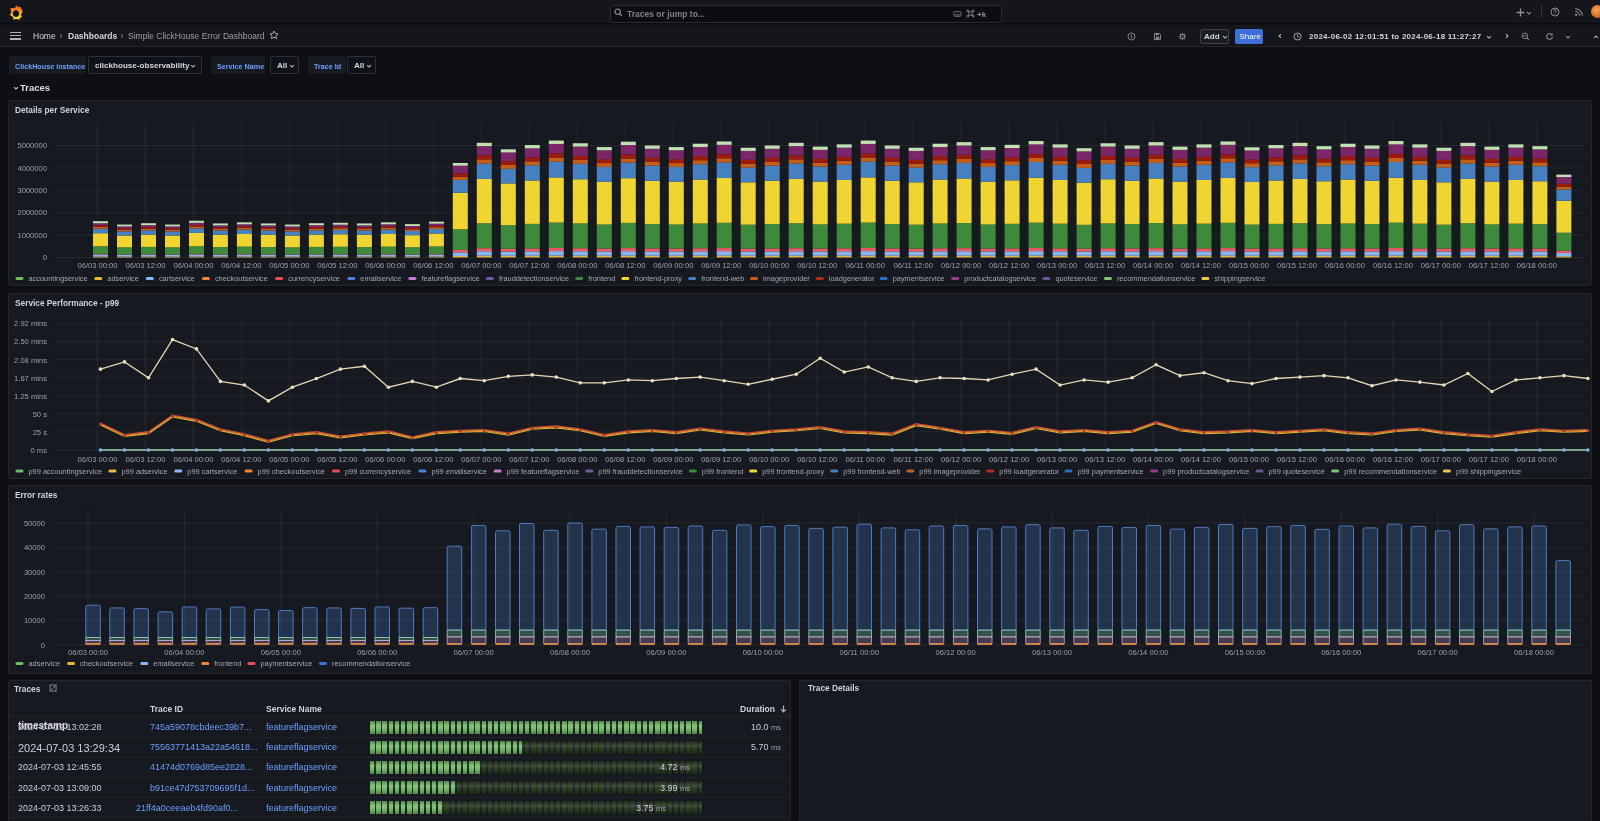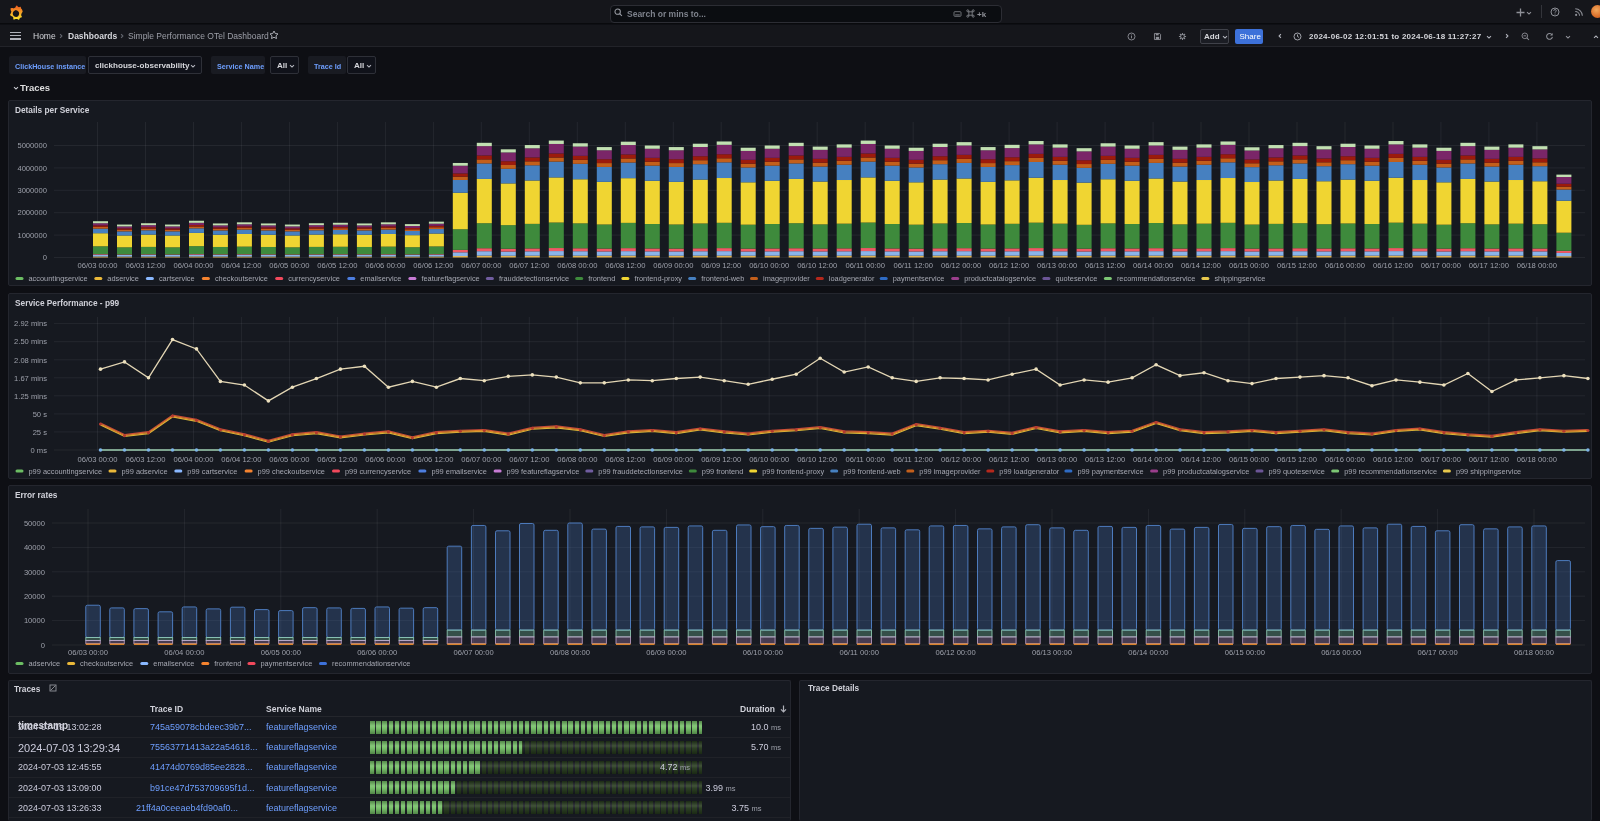--- a/index.html
+++ b/index.html
@@ -15,21 +15,21 @@
       </linearGradient>
     </defs>
 <path fill="url(#glg)" d="M15.6 7.5c-.1-1-.4-2-1-2.9-.3-.5-.7-.9-1.1-1.3.2-1-.4-1.9-.4-1.9-1-.1-1.6.3-1.9.5-.5-.2-1-.4-1.5-.5C9.5.6 8.3 0 8.3 0 7 .9 6.7 2.2 6.7 2.2c-.9.3-1.7.7-2.4 1.3 0 0-.1 0-.1-.1-1.9-.7-3.5.1-3.5.1-.2 2 .7 3.2 1 3.5-.2.6-.4 1.3-.4 2C.2 10 0 11.7 0 11.7c1.4 1.7 3.1 1.8 3.1 1.8.3.5.7 1 1.1 1.4-.4 1.2.1 2.2.1 2.2 1.3.1 2.2-.5 2.4-.7.4.1.9.2 1.3.2h1.2c.6.9 1.7 1 1.7 1 .8-.8.8-1.6.8-1.8.5-.4 1-.8 1.4-1.3 1 .1 1.6-.6 1.6-.6-.2-.9-.7-1.3-.8-1.4v-.1c0-.4-.1-.8-.2-1.2.4-.6.6-1.2.6-1.7zM10 13.1c-.7.6-1.6.9-2.5.9-.9 0-1.8-.3-2.5-.9-.5-.4-.9-.9-1.2-1.5-.3-.6-.4-1.2-.4-1.8 0-.7.2-1.4.5-2 .4-.7.9-1.2 1.6-1.6.6-.3 1.4-.5 2.1-.4.7 0 1.4.3 2 .7.5.4.9.8 1.2 1.4.3.6.4 1.2.4 1.8 0 .5-.1 1-.3 1.5-.2.8-.5 1.4-.9 1.9z"></path>
     <path d="M10.3 9.4a2.7 2.7 0 1 1-2.8-2.7" stroke="#13151a" stroke-width="1.1" fill="none"></path>
   </svg>
 <div class="abs" style="left:610px;top:5px;width:392px;height:18px;background:#0b0d11;border:1px solid #2c2d34;border-radius:4px"></div>
 <svg style="position:absolute;left:614px;top:8px" width="9" height="9" viewBox="0 0 16 16" fill="none">
     <circle cx="6.5" cy="6.5" r="4.8" stroke="#9a9da5" stroke-width="1.8"></circle>
     <line x1="10" y1="10" x2="14" y2="14" stroke="#9a9da5" stroke-width="1.8"></line>
   </svg>
-<div class="abs" style="left:627px;top:9px;font-size:8.5px;font-weight:700;color:#7e828c">Search or mins to...</div>
+<div class="abs" style="left:627px;top:9px;font-size:8.5px;font-weight:700;color:#7e828c">Traces or jump to...</div>
 <svg style="position:absolute;left:952px;top:10px" width="11" height="8" viewBox="0 0 16 16" fill="none">
     <rect x="1" y="3.4" width="14" height="9.2" rx="1.6" stroke="#8e9097" stroke-width="1.5"></rect>
     <rect x="3.4" y="9" width="9.2" height="1.6" fill="#8e9097"></rect>
   </svg>
 <svg style="position:absolute;left:966px;top:9px" width="9" height="9" viewBox="0 0 16 16">
     <path d="M5 5h6v6H5z M5 5H3.4A1.8 1.8 0 1 1 5 3.2z M11 5h1.6A1.8 1.8 0 1 0 11 3.2z M5 11H3.4A1.8 1.8 0 1 0 5 12.8z M11 11h1.6a1.8 1.8 0 1 1-1.6 1.8z" stroke="#8e9097" stroke-width="1.4" fill="none"></path>
   </svg>
 <div class="abs" style="left:977px;top:9.5px;font-size:8px;font-weight:700;color:#8e9097">+k</div>
 <svg style="position:absolute;left:1516px;top:8px" width="9" height="9" viewBox="0 0 9 9">
     <path d="M4.5 0.5v8M0.5 4.5h8" stroke="#8e9097" stroke-width="1.3"></path>
@@ -54,21 +54,21 @@
 <div class="abs" style="left:10px;top:34.8px;width:11px;height:1.5px;background:#b0b2ba"></div>
 <div class="abs" style="left:10px;top:38.1px;width:11px;height:1.5px;background:#b0b2ba"></div>
 <div class="abs" style="left:33px;top:31px;font-size:8.5px;font-weight:400;color:#d5d6db">Home</div>
 <svg style="position:absolute;left:58px;top:33px" width="6" height="6" viewBox="0 0 8 8">
     <path d="M2.8 1.4 5.2 4 2.8 6.6" stroke="#62656d" stroke-width="1.5" fill="none"></path>
   </svg>
 <div class="abs" style="left:68px;top:31px;font-size:8.5px;font-weight:700;color:#d5d6db">Dashboards</div>
 <svg style="position:absolute;left:119px;top:33px" width="6" height="6" viewBox="0 0 8 8">
     <path d="M2.8 1.4 5.2 4 2.8 6.6" stroke="#62656d" stroke-width="1.5" fill="none"></path>
   </svg>
-<div class="abs" style="left:128px;top:31px;font-size:8.5px;color:#9d9fa8">Simple Performance OTel Dashboard</div>
+<div class="abs" style="left:128px;top:31px;font-size:8.5px;color:#9d9fa8">Simple ClickHouse Error Dashboard</div>
 <svg style="position:absolute;left:269px;top:30px" width="10" height="10" viewBox="0 0 16 16" fill="none">
     <path d="M8 1.6l2 4 4.4.6-3.2 3.1.8 4.4L8 11.6l-4 2.1.8-4.4L1.6 6.2 6 5.6z" stroke="#b0b2ba" stroke-width="1.5" stroke-linejoin="round"></path>
   </svg>
 <svg style="position:absolute;left:1127px;top:31.5px" width="9" height="9" viewBox="0 0 16 16" fill="none">
     <circle cx="8" cy="8" r="6.2" stroke="#8e9097" stroke-width="1.6"></circle>
     <rect x="7.2" y="7" width="1.6" height="4.2" fill="#8e9097"></rect>
     <rect x="7.2" y="4.4" width="1.6" height="1.7" fill="#8e9097"></rect>
   </svg>
 <svg style="position:absolute;left:1153px;top:31.5px" width="9" height="9" viewBox="0 0 16 16" fill="none">
     <path d="M2.6 2.6h9.2L13.4 4.2V13.4H2.6z" stroke="#8e9097" stroke-width="1.6"></path>
@@ -1538,23 +1538,23 @@
 <div style="position:absolute;left:370px;top:760.9px;width:110.9px;height:13px;background:repeating-linear-gradient(90deg,#72bd64 0px,#72bd64 4.5px,rgba(0,0,0,0) 4.5px,rgba(0,0,0,0) 6.2px)"></div>
 <div style="position:absolute;left:370px;top:760.9px;width:332px;height:13px;background:linear-gradient(180deg,rgba(10,14,10,0.30) 0%,rgba(255,255,255,0.14) 38%,rgba(255,255,255,0.05) 55%,rgba(10,14,10,0.32) 100%)"></div>
 <div class="abs" style="left:660px;top:762.4px;width:121px;text-align:left;font-size:9px;color:#ccccdc">4.72 <span style="font-size:7.5px;color:#9da0aa">ms</span></div>
 <div class="abs" style="left:9px;top:777.0px;width:781px;height:1px;background:#202228"></div>
 <div class="abs" style="left:18px;top:782.6px;font-size:9px;color:#ccccdc">2024-07-03 13:09:00</div>
 <div class="abs" style="left:150px;top:782.6px;font-size:9px;color:#6e9fff">b91ce47d753709695f1d...</div>
 <div class="abs" style="left:266px;top:782.6px;font-size:9px;color:#6e9fff">featureflagservice</div>
 <div style="position:absolute;left:370px;top:781.1px;width:332px;height:13px;background:repeating-linear-gradient(90deg,#223619 0px,#223619 4.5px,rgba(0,0,0,0) 4.5px,rgba(0,0,0,0) 6.2px)"></div>
 <div style="position:absolute;left:370px;top:781.1px;width:85.0px;height:13px;background:repeating-linear-gradient(90deg,#72bd64 0px,#72bd64 4.5px,rgba(0,0,0,0) 4.5px,rgba(0,0,0,0) 6.2px)"></div>
 <div style="position:absolute;left:370px;top:781.1px;width:332px;height:13px;background:linear-gradient(180deg,rgba(10,14,10,0.30) 0%,rgba(255,255,255,0.14) 38%,rgba(255,255,255,0.05) 55%,rgba(10,14,10,0.32) 100%)"></div>
-<div class="abs" style="left:660px;top:782.6px;width:121px;text-align:center;font-size:9px;color:#ccccdc">3.99 <span style="font-size:7.5px;color:#9da0aa">ms</span></div>
+<div class="abs" style="left:660px;top:782.6px;width:121px;text-align:left;font-size:9px;color:#ccccdc">3.99 <span style="font-size:7.5px;color:#9da0aa">ms</span></div>
 <div class="abs" style="left:9px;top:797.2px;width:781px;height:1px;background:#202228"></div>
 <div class="abs" style="left:18px;top:802.8px;font-size:9px;color:#ccccdc">2024-07-03 13:26:33</div>
 <div class="abs" style="left:136px;top:802.8px;font-size:9px;color:#6e9fff">21ff4a0ceeaeb4fd90af0...</div>
 <div class="abs" style="left:266px;top:802.8px;font-size:9px;color:#6e9fff">featureflagservice</div>
 <div style="position:absolute;left:370px;top:801.3px;width:332px;height:13px;background:repeating-linear-gradient(90deg,#223619 0px,#223619 4.5px,rgba(0,0,0,0) 4.5px,rgba(0,0,0,0) 6.2px)"></div>
 <div style="position:absolute;left:370px;top:801.3px;width:71.7px;height:13px;background:repeating-linear-gradient(90deg,#72bd64 0px,#72bd64 4.5px,rgba(0,0,0,0) 4.5px,rgba(0,0,0,0) 6.2px)"></div>
 <div style="position:absolute;left:370px;top:801.3px;width:332px;height:13px;background:linear-gradient(180deg,rgba(10,14,10,0.30) 0%,rgba(255,255,255,0.14) 38%,rgba(255,255,255,0.05) 55%,rgba(10,14,10,0.32) 100%)"></div>
-<div class="abs" style="left:686px;top:802.8px;width:121px;text-align:center;font-size:9px;color:#ccccdc">3.75 <span style="font-size:7.5px;color:#9da0aa">ms</span></div>
+<div class="abs" style="left:636px;top:802.8px;width:121px;text-align:left;font-size:9px;color:#ccccdc">3.75 <span style="font-size:7.5px;color:#9da0aa">ms</span></div>
 <div class="abs" style="left:9px;top:817.4px;width:781px;height:1px;background:#202228"></div>
 <div class="panel" style="left:799px;top:680px;width:793px;height:141px;border-bottom:none"></div>
 <div class="ptitle" style="left:808px;top:683px">Trace Details</div>
 </body></html>

